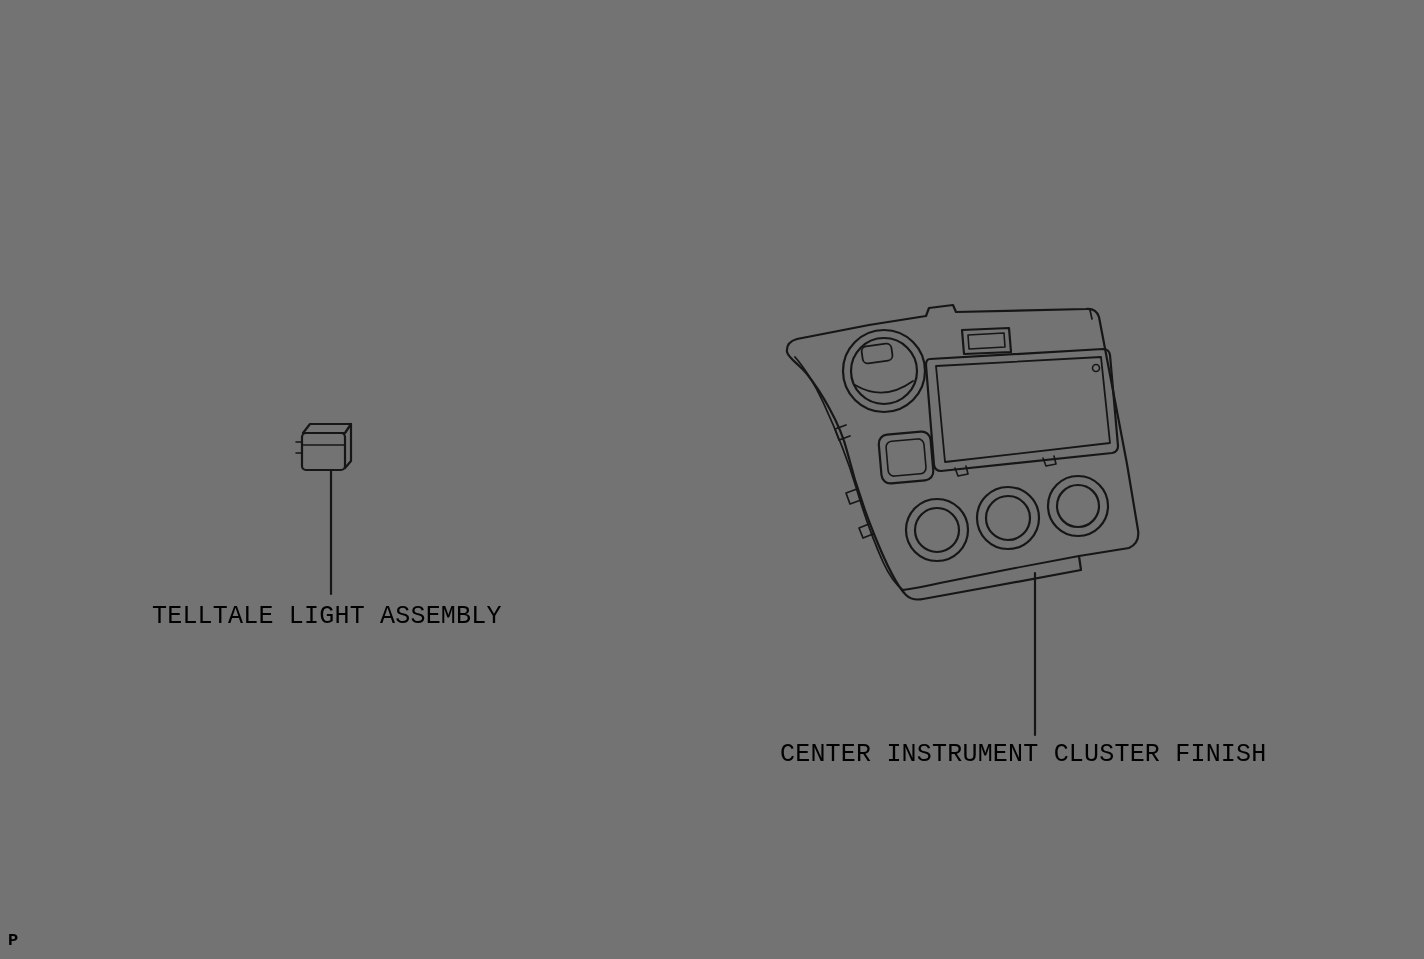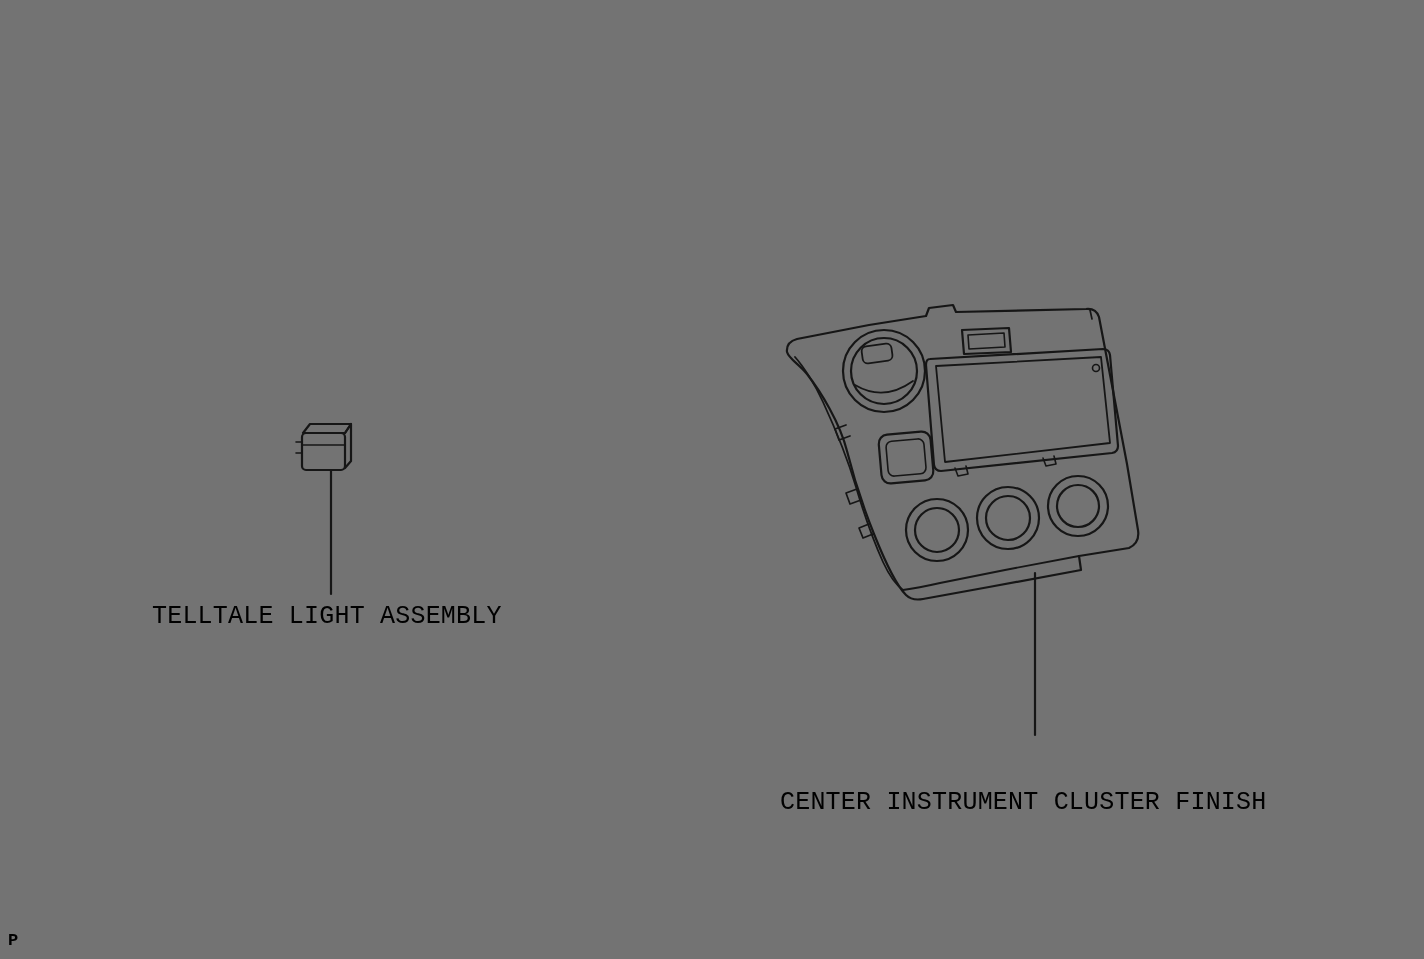--- a/index.html
+++ b/index.html
@@ -92,19 +92,19 @@
         <circle cx="1078" cy="506" r="30"></circle>
         <circle cx="1078" cy="506" r="21"></circle>
       </g>
 
       <line x1="1035" y1="573" x2="1035" y2="735"></line>
     </g>
   </svg>
 
   <div class="label" style="left:152px; top:600px;">TELLTALE LIGHT ASSEMBLY</div>
 
-  <div class="label" style="left:780px; top:738px;margin-top:48px;">
+  <div class="label" style="left:780px; top:738px;">
     <div>CENTER INSTRUMENT CLUSTER FINISH</div>
   </div>
 
   <div class="page-marker" style="left:8px; top:931px;">P</div>
 
 </div>
 
 </body></html>

